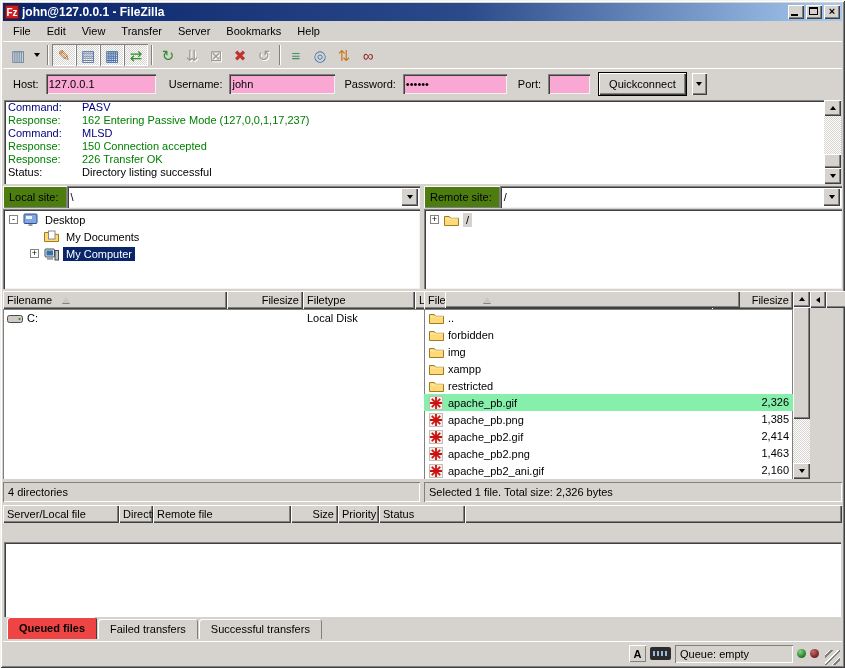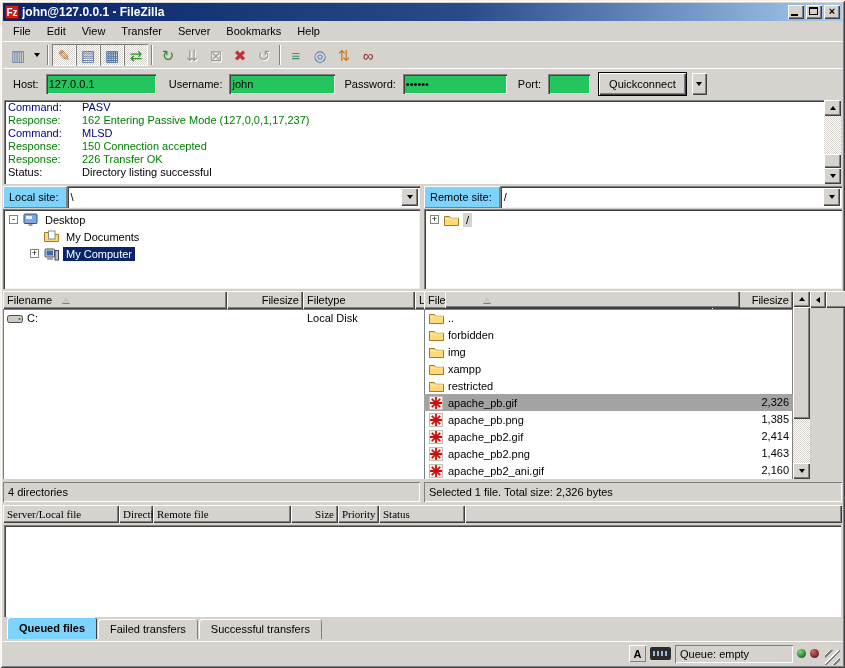--- a/index.html
+++ b/index.html
@@ -50,21 +50,21 @@
   .arr.down{ border-left:3px solid transparent; border-right:3px solid transparent; border-top:4px solid #000; }
   .arr.up{ border-left:3px solid transparent; border-right:3px solid transparent; border-bottom:4px solid #000; }
   .arr.left{ border-top:3px solid transparent; border-bottom:3px solid transparent; border-right:4px solid #000; }
   .arr.right{ border-top:3px solid transparent; border-bottom:3px solid transparent; border-left:4px solid #000; }
 
   
   .quickbar{ height:31px; display:flex; align-items:center; gap:5px; padding-left:10px; flex:0 0 auto;
     border-top:1px solid #fff; }
   .quickbar label{ margin-right:2px; }
   .qc-field{ height:20px; border:none; outline:none; font:11px "Liberation Sans",sans-serif;
-    padding:2px 3px; background:#22c55e;
+    padding:2px 3px; background:#f9a8d4;
     box-shadow: inset 1px 1px 0 #808080, inset 2px 2px 0 #404040, inset -1px -1px 0 #f4f2ef; }
   .qc-host{ width:110px; } .qc-user{ width:106px; } .qc-pass{ width:104px; } .qc-port{ width:42px; }
   .qc-btn{ height:22px; padding:0 10px; background:#d6d3ce; font:11px "Liberation Sans",sans-serif;
     display:flex; align-items:center; cursor:default;
     box-shadow: inset 1px 1px 0 #fff, inset -1px -1px 0 #404040, inset -2px -2px 0 #808080,
       0 0 0 1px #000; margin-left:4px; }
   .qc-drop{ width:15px; height:22px; display:flex; align-items:center; justify-content:center; background:#d6d3ce; cursor:default;
     box-shadow: inset 1px 1px 0 #fff, inset -1px -1px 0 #404040, inset -2px -2px 0 #808080; margin-left:1px;}
 
   
@@ -89,21 +89,21 @@
     box-shadow: inset 1px 1px 0 #fff, inset -1px -1px 0 #404040, inset -2px -2px 0 #808080; }
 
   
   .panes{ display:flex; flex:0 0 auto; margin-top:2px; }
   .pane{ display:flex; flex-direction:column; }
   .pane.local{ width:417px; }
   .pane.remote{ width:418px; }
   .vsplit{ width:4px; }
 
   .site-row{ height:22px; display:flex; align-items:center; margin-bottom:1px; flex:0 0 auto; }
-  .site-label{ height:22px; display:flex; align-items:center; padding:0 8px 0 6px; background:#7dd3fc;
+  .site-label{ height:22px; display:flex; align-items:center; padding:0 8px 0 6px; background:#4d7c0f;
     box-shadow: inset 1px 1px 0 #fff, inset -1px -1px 0 #808080; flex:0 0 auto; }
   .combo{ flex:1; height:22px; display:flex; background:#fff;
     box-shadow: inset 1px 1px 0 #808080, inset 2px 2px 0 #404040, inset -1px -1px 0 #f4f2ef; }
   .combo-value{ flex:1; line-height:22px; padding-left:4px; }
   .combo-btn{ width:17px; height:18px; margin:2px 2px 2px 0; background:#d6d3ce; display:flex; align-items:center; justify-content:center;
     box-shadow: inset 1px 1px 0 #fff, inset -1px -1px 0 #404040, inset -2px -2px 0 #808080; cursor:default; }
 
   .tree{ height:80px; background:#fff; overflow:hidden; padding-top:2px; flex:0 0 auto;
     box-shadow: inset 1px 1px 0 #808080, inset 2px 2px 0 #404040, inset -1px -1px 0 #f4f2ef; }
   .tree-row{ height:17px; display:flex; align-items:center; white-space:nowrap; }
@@ -125,34 +125,34 @@
     box-shadow: inset 1px 1px 0 #fff, inset -1px -1px 0 #404040, inset -2px -2px 0 #808080; cursor:default;
     display:flex; align-items:center; }
   .hcell.num{ justify-content:flex-end; }
   .sort-asc{ width:0; height:0; border-left:4px solid transparent; border-right:4px solid transparent;
     border-bottom:6px solid #cbc7bf; margin-left:10px; filter:drop-shadow(0 1px 0 #808080); }
   .lbody{ background:#fff; overflow:hidden; flex:1;
     box-shadow: inset 1px 1px 0 #808080, inset -1px 0 0 #808080; }
   .file-row{ height:17px; display:flex; align-items:center; white-space:nowrap; }
   .file-row .cell{ overflow:hidden; padding:0 4px; display:flex; align-items:center; }
   .file-row .cell.num{ justify-content:flex-end; display:block; text-align:right; line-height:17px; }
-  .file-row.sel-inactive{ background:#a3a3a3; }
+  .file-row.sel-inactive{ background:#86efac; }
 
   .pstatus{ height:20px; margin-top:3px; display:flex; align-items:center; padding-left:5px; flex:0 0 auto;
     box-shadow: inset 1px 1px 0 #808080, inset -1px -1px 0 #fff; }
 
   
-  .qheader{ height:20px; display:flex; margin-top:3px; flex:0 0 auto; background:#d6d3ce;font-family:Liberation Serif, serif; }
+  .qheader{ height:37px; display:flex; margin-top:3px; flex:0 0 auto; background:#d6d3ce; }
   .qbody{ flex:1; background:#fff; margin:0 1px;
     box-shadow: inset 1px 1px 0 #808080, inset 2px 2px 0 #404040; }
   .qtabs{ height:24px; display:flex; align-items:flex-start; padding:2px 0 0 4px; flex:0 0 auto; gap:1px; }
   .tab{ height:20px; padding:0 12px; display:flex; align-items:center; background:#d6d3ce; cursor:default;
     border-top-left-radius:3px; border-top-right-radius:3px;
     box-shadow: inset 1px 1px 0 #fff, inset -1px 0 0 #808080; }
-  .tab.active{ font-weight:bold; background:#7dd3fc; height:22px; margin-top:-2px; position:relative; z-index:2;
+  .tab.active{ font-weight:bold; background:#ef4444; height:22px; margin-top:-2px; position:relative; z-index:2;
     box-shadow: inset 1px 1px 0 #fff, inset -1px 0 0 #404040; }
 
   
   .statusbar{ height:24px; display:flex; align-items:center; justify-content:flex-end; gap:4px;
     padding:0 2px 0 4px; flex:0 0 auto; border-top:1px solid #fff; }
   .dt-icon{ width:17px; height:17px; background:#d6d3ce; display:flex; align-items:center; justify-content:center;
     font-weight:bold; font-size:11px; box-shadow: inset 1px 1px 0 #fff, inset -1px -1px 0 #808080; }
   .enc-icon{ width:21px; height:13px; background:#2b2b2b; border-radius:2px; position:relative; }
   .enc-icon i{ position:absolute; top:4px; left:3px; width:15px; height:5px;
     background:repeating-linear-gradient(90deg,#9ab8d8 0 2px,transparent 2px 4px); }

